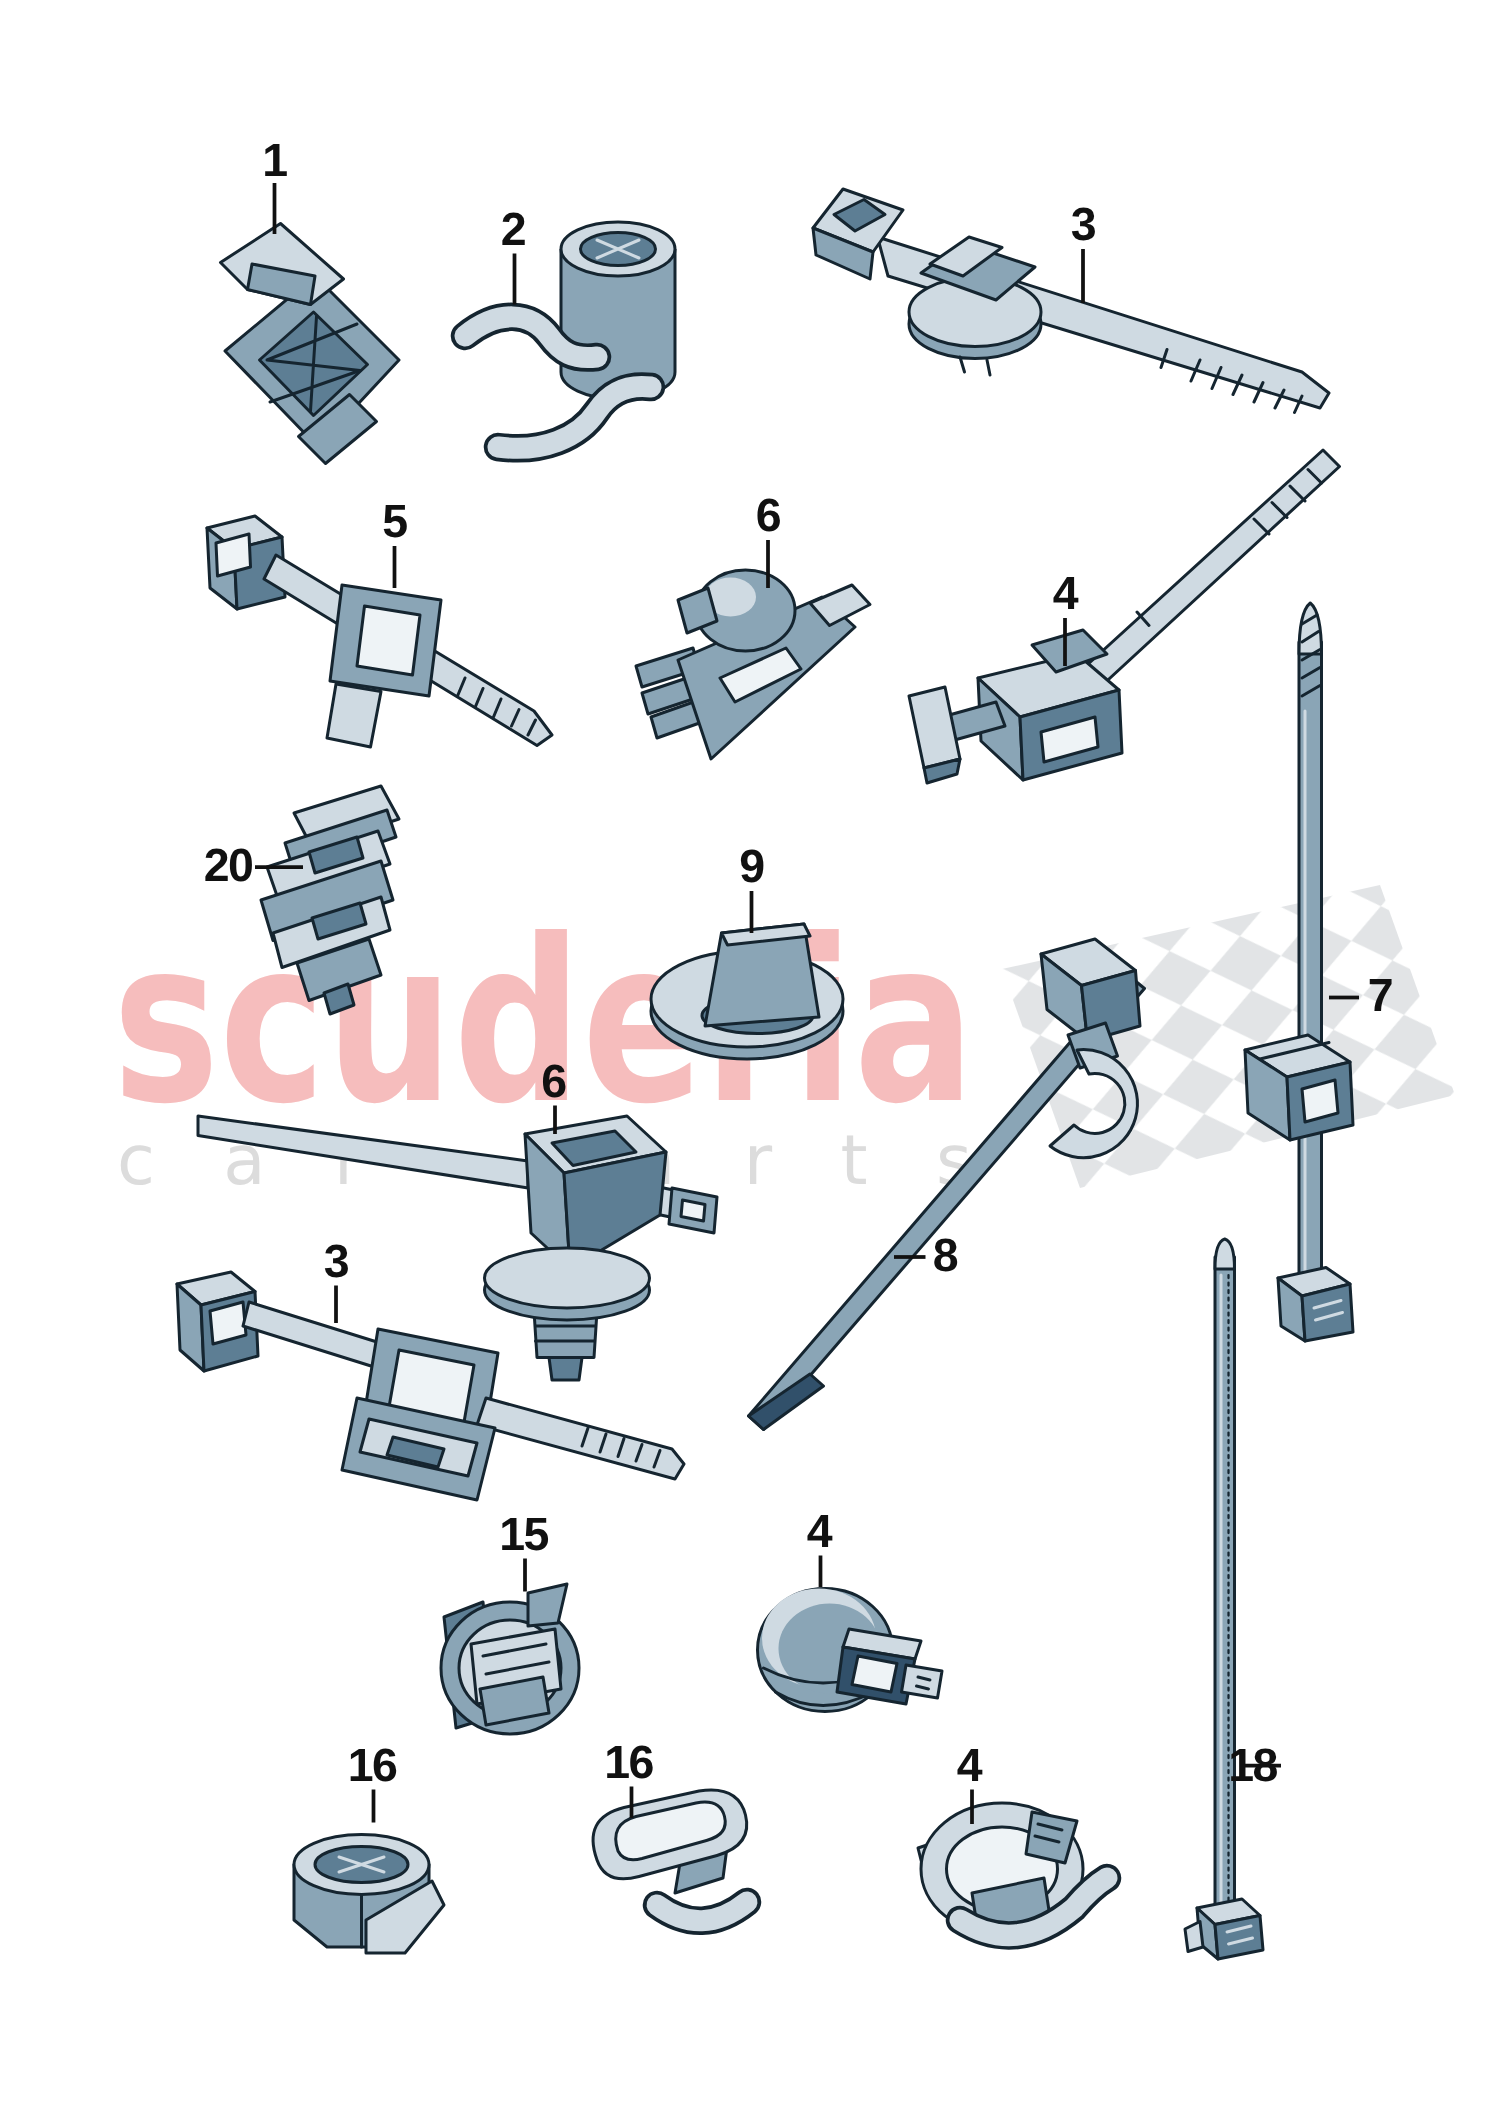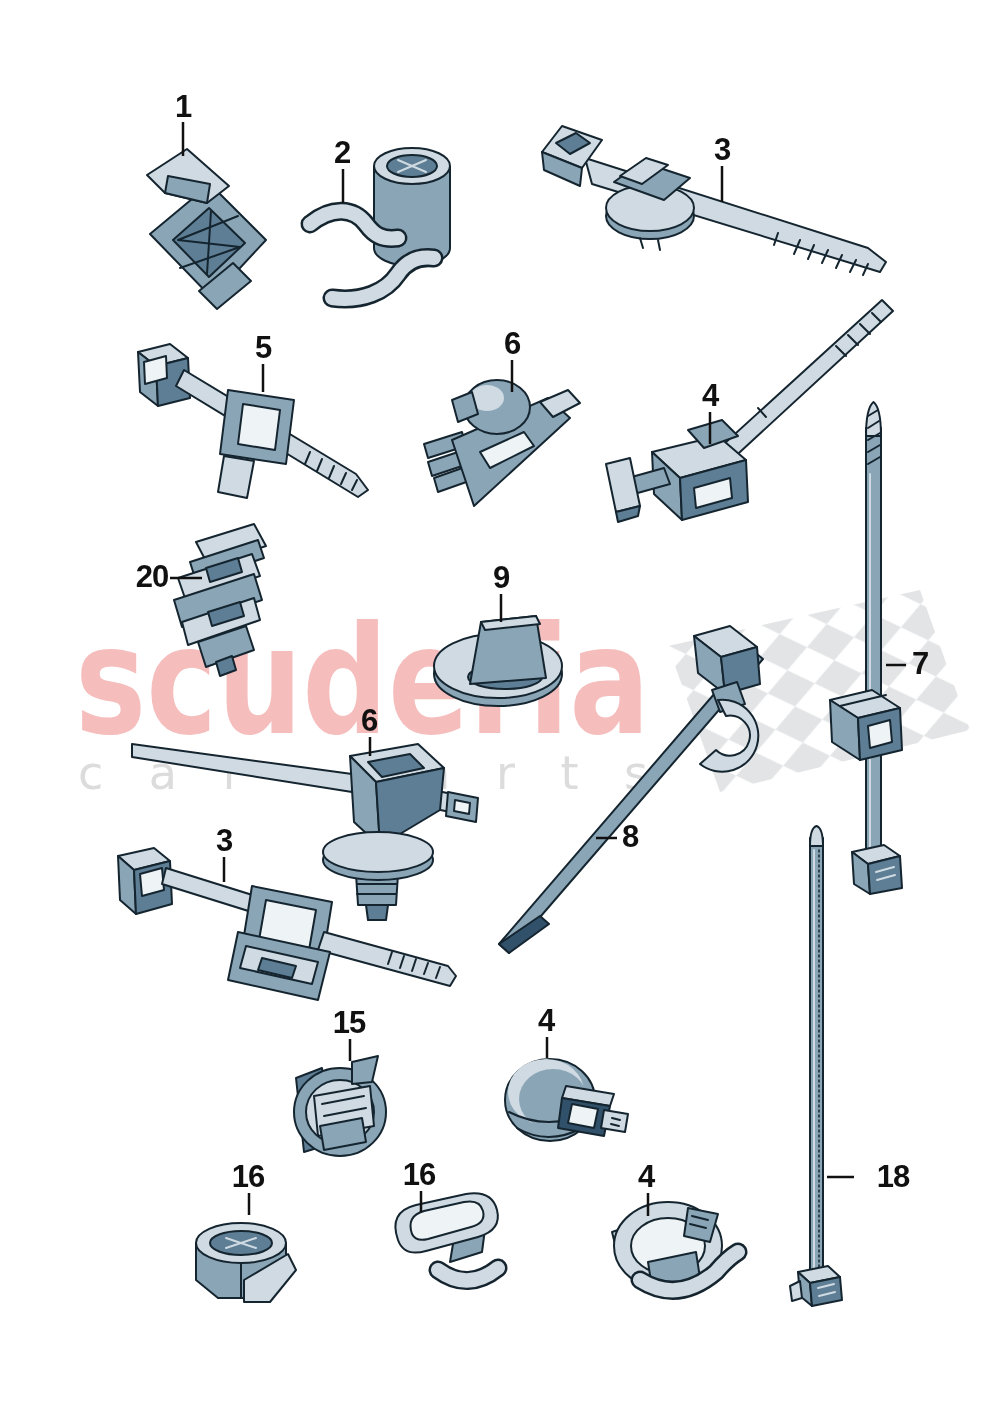--- a/index.html
+++ b/index.html
@@ -286,15 +286,15 @@
 <div class="plabel" style="left:630px;top:837px">8</div>
 <div class="plabel" style="left:501px;top:578px">9</div>
 <div class="plabel" style="left:152px;top:577px">20</div>
 <div class="plabel" style="left:369px;top:721px">6</div>
 <div class="plabel" style="left:224px;top:841px">3</div>
 <div class="plabel" style="left:349px;top:1023px">15</div>
 <div class="plabel" style="left:546px;top:1021px">4</div>
 <div class="plabel" style="left:248px;top:1177px">16</div>
 <div class="plabel" style="left:419px;top:1175px">16</div>
 <div class="plabel" style="left:646px;top:1177px">4</div>
-<div class="plabel" style="left:893px;top:1177px">18</div>
+<div class="plabel" style="left:835px;top:1177px">18</div>
 
 </div>
 
 </body></html>

